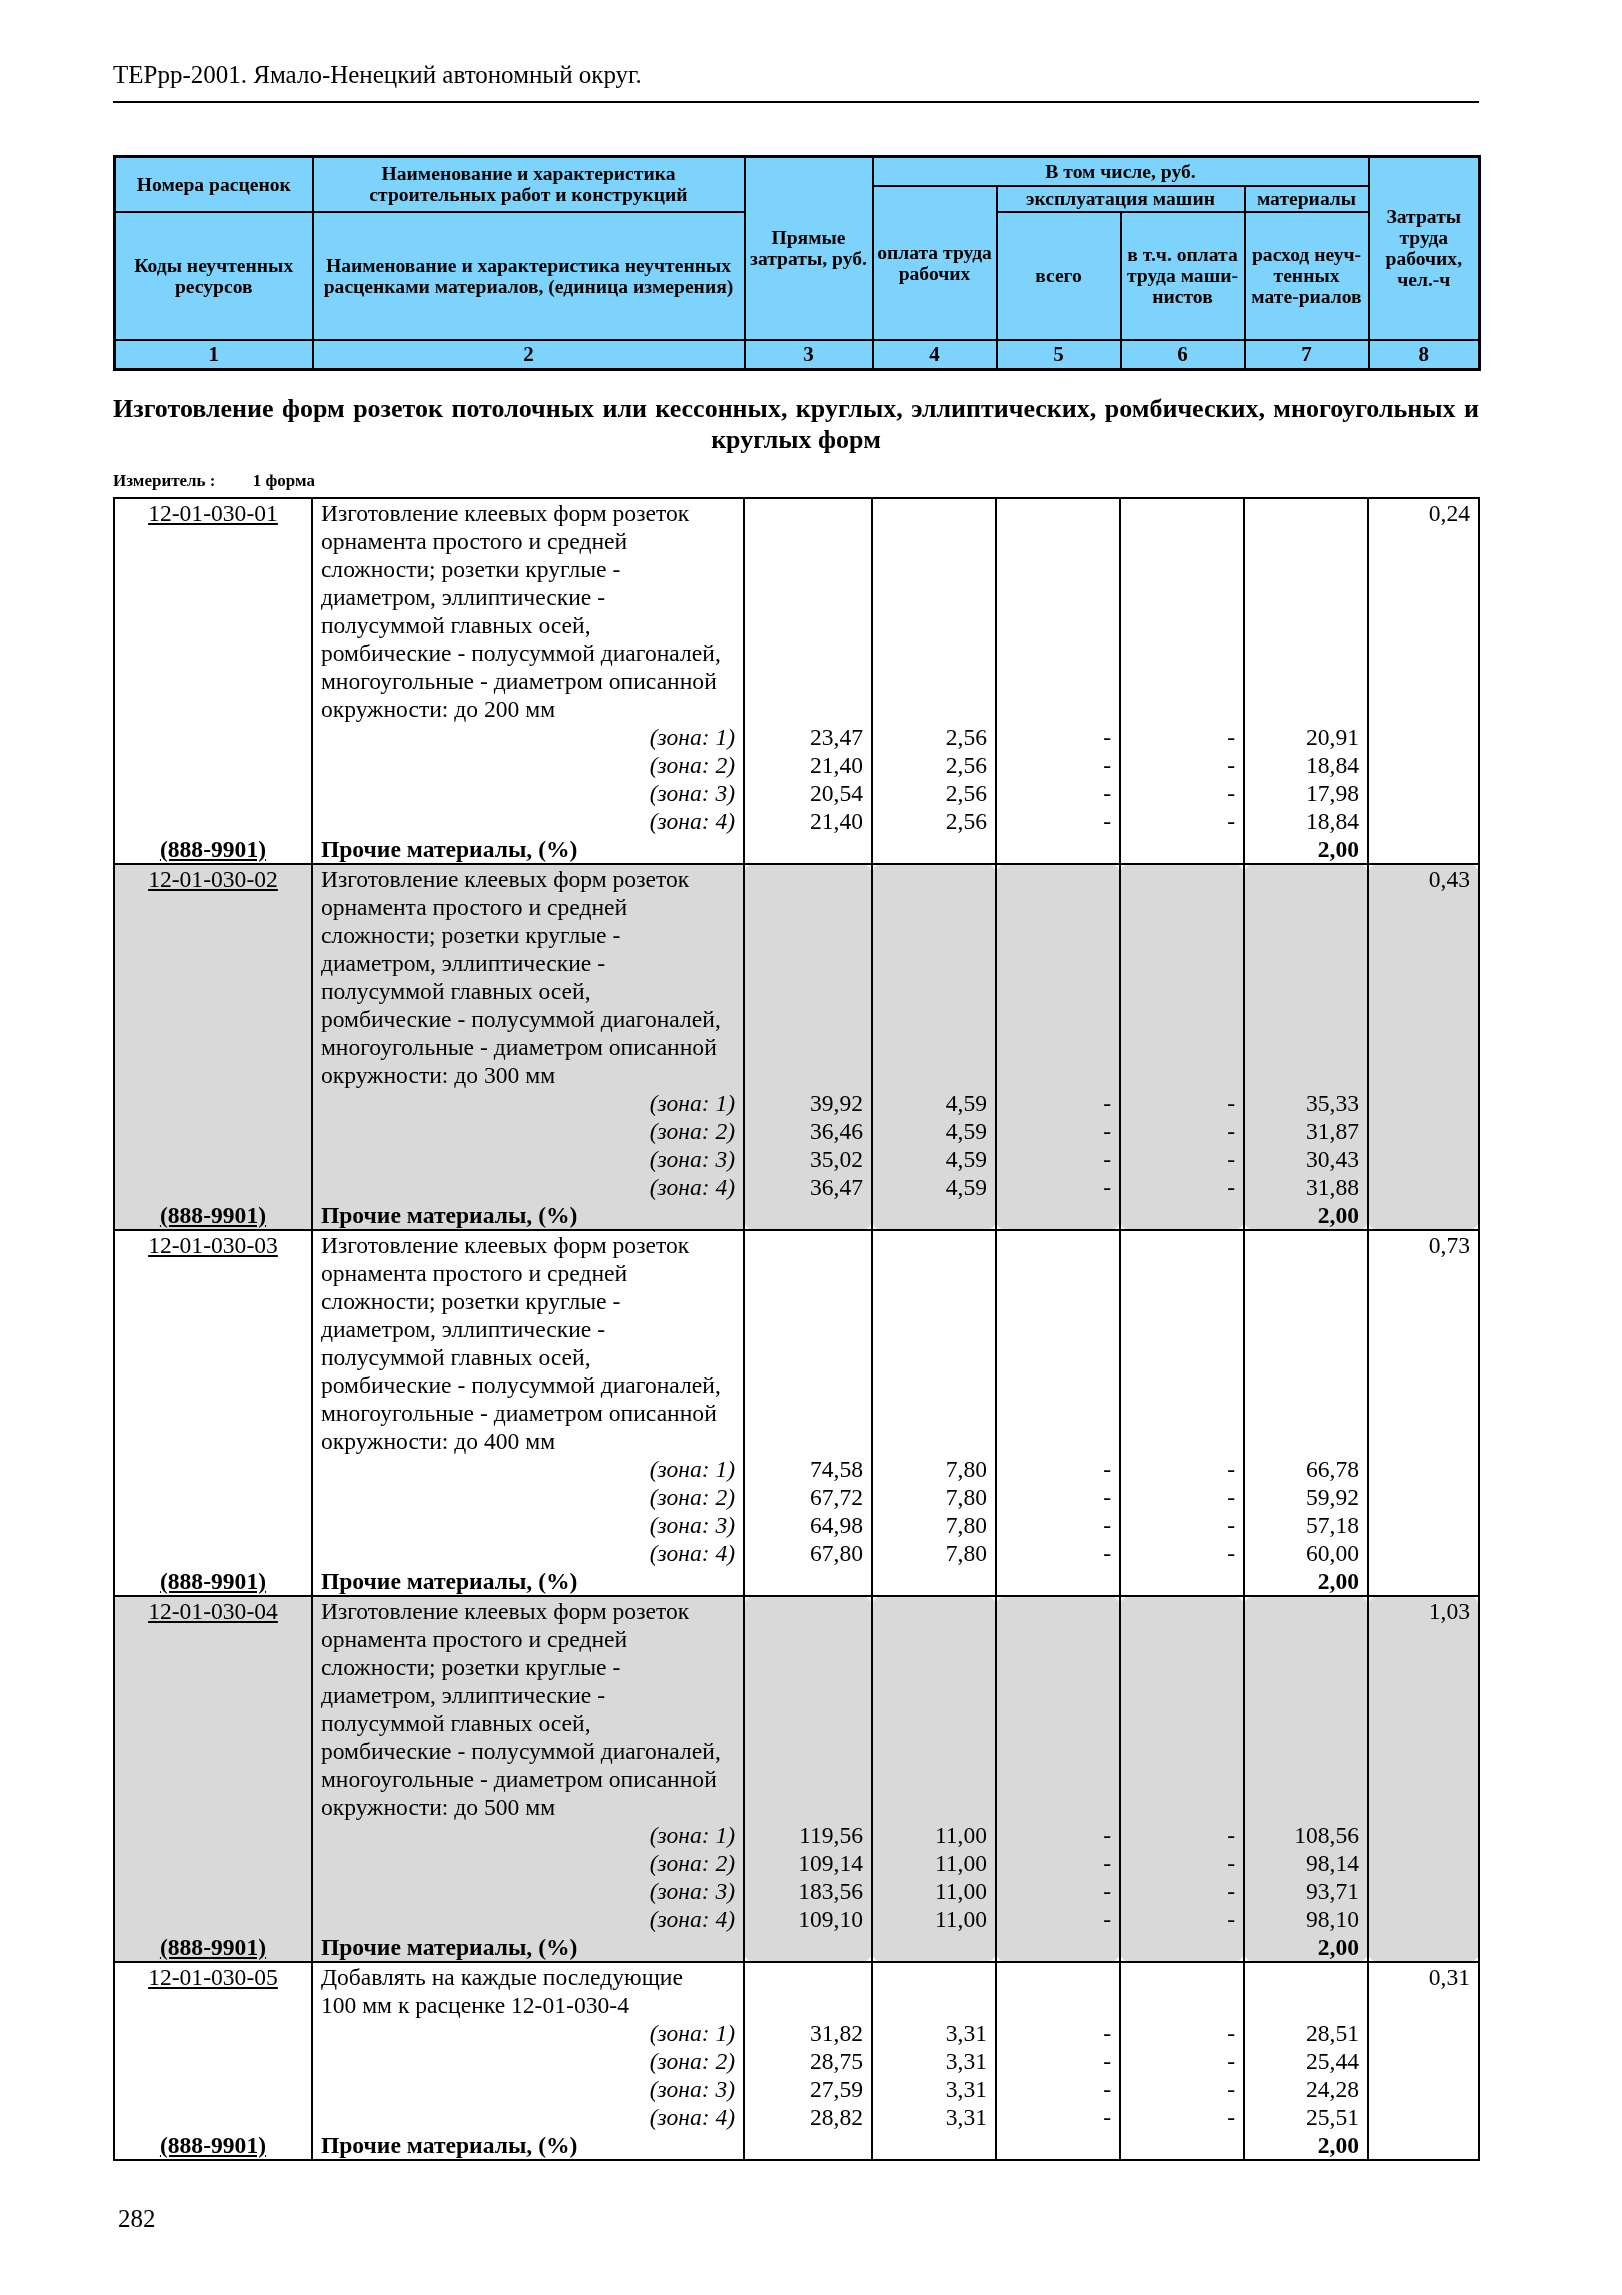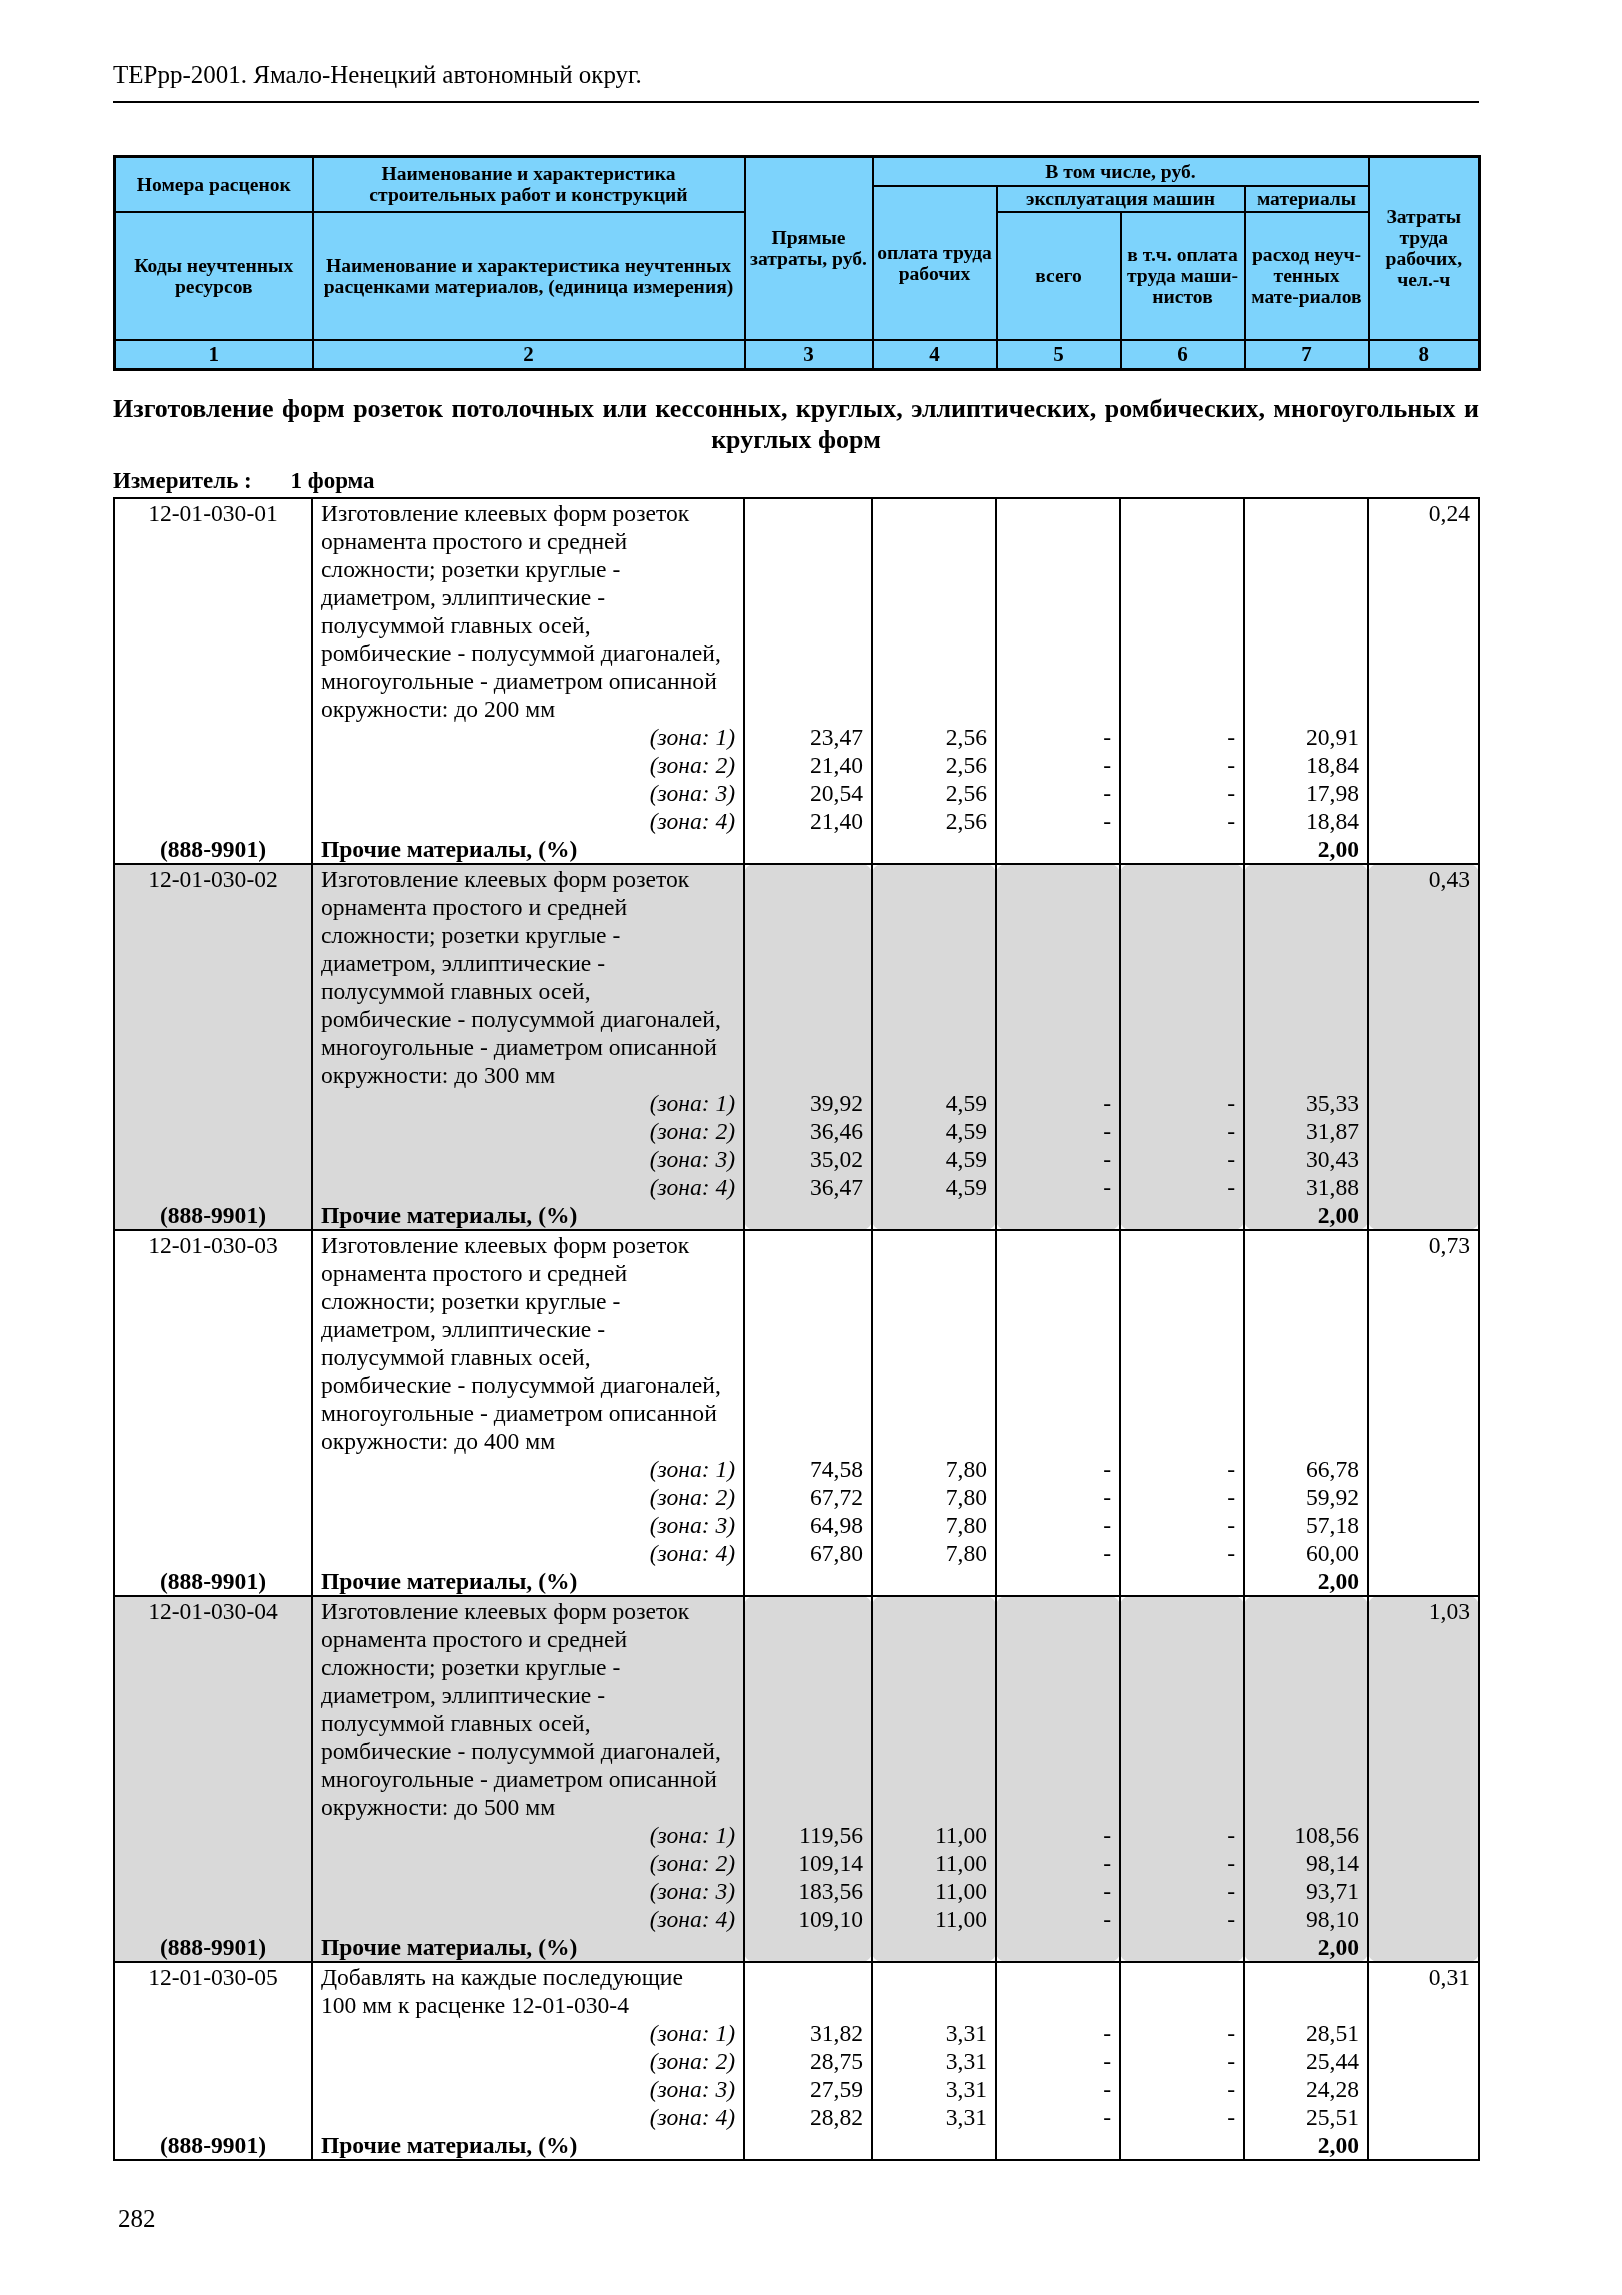--- a/index.html
+++ b/index.html
@@ -27,35 +27,35 @@
 
   .tbl-title {
     position: absolute; left: 113px; top: 393px; width: 1366px;
     font-size: 26px; line-height: 31px; font-weight: bold;
     display: flex;
   }
   .tbl-title .code { width: 349px; flex: none; white-space: nowrap; }
   .tbl-title .name { flex: 1; text-align: justify; text-align-last: center; }
 
   .measure {
-    position: absolute; left: 113px; top: 466px; font-size: 23px; font-weight: bold;
+    position: absolute; left: 113px; top: 466px; font-size: 17px; font-weight: bold;
     line-height: 29px; white-space: nowrap;
   }
   .measure span.unit { margin-left: 33px; }
 
   .data-table {
     position: absolute; left: 113px; top: 497px; width: 1366px;
   }
   .data-table td {
     border-left: 2px solid #000; border-right: 2px solid #000;
     vertical-align: top; font-size: 23.6px; line-height: 28px; padding: 0 7.9px;
   }
   .block { border-top: 2.6px solid #000; border-bottom: 2.6px solid #000; }
   .block.shaded td { background: #d9d9d9; }
-  .c-code { text-align: center; }
+  .c-code { text-align: center; text-decoration: underline; }
   .c-num { text-align: right; border-radius: 10px; }
   .desc-line { white-space: nowrap; }
   .zone { font-style: italic; text-align: right; }
   .bold { font-weight: bold; }
   .cell-stack > div { height: 28px; white-space: nowrap; }
 
   .page-number {
     position: absolute; left: 118px; top: 2205px; font-size: 25px; font-family: Liberation Serif, serif;
   }
 </style>

